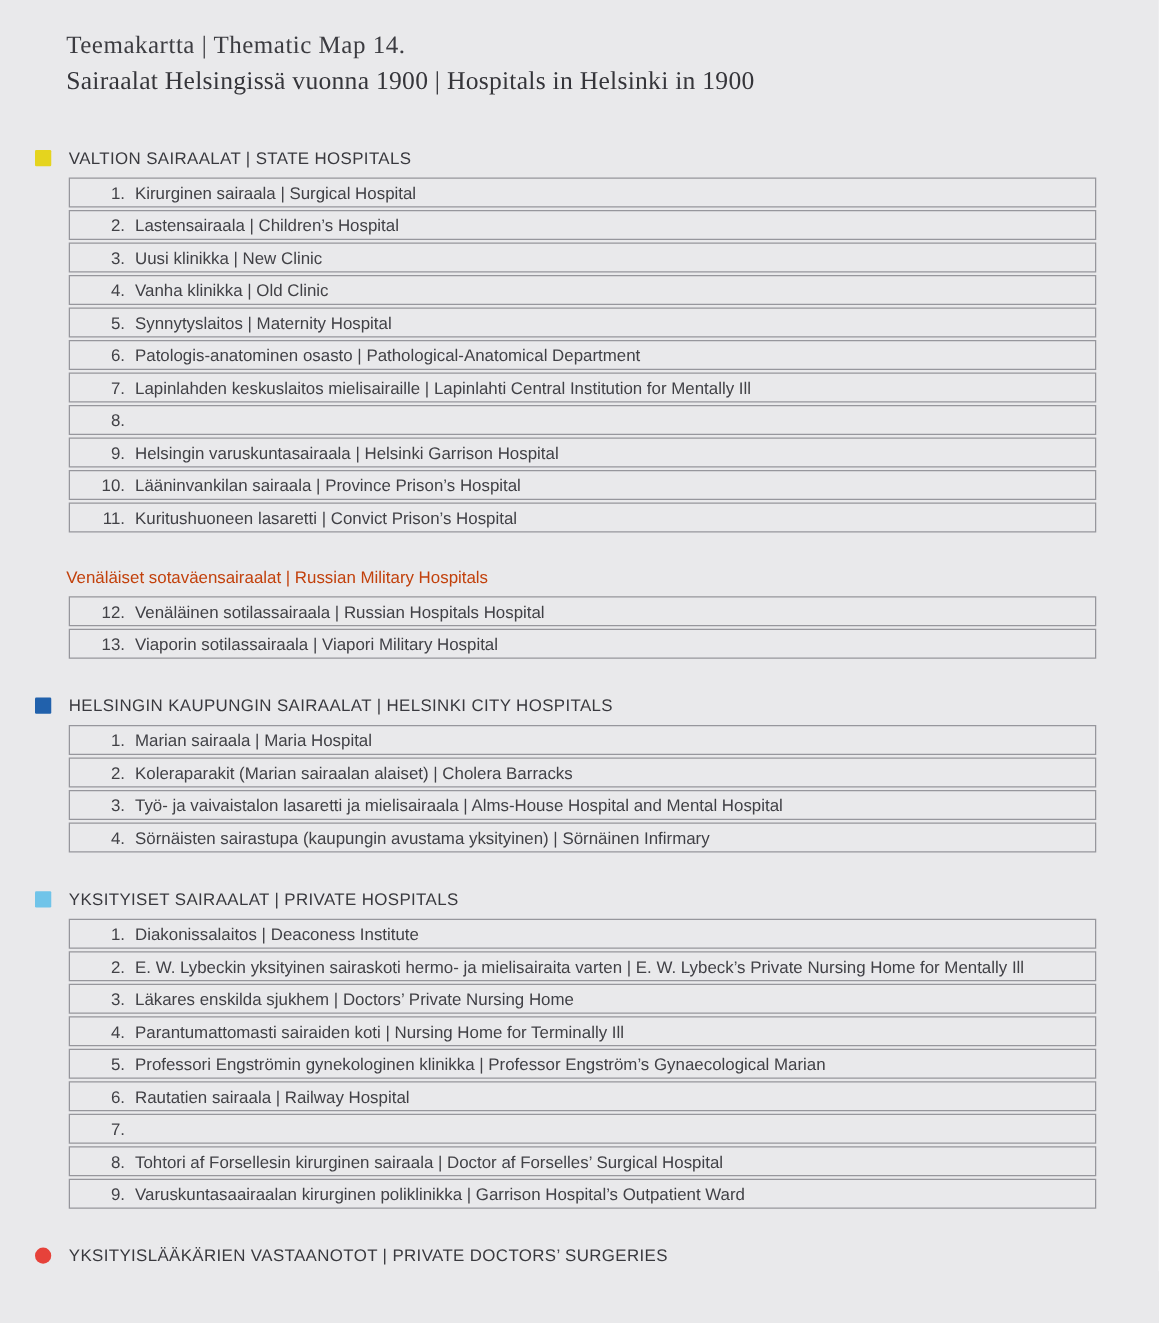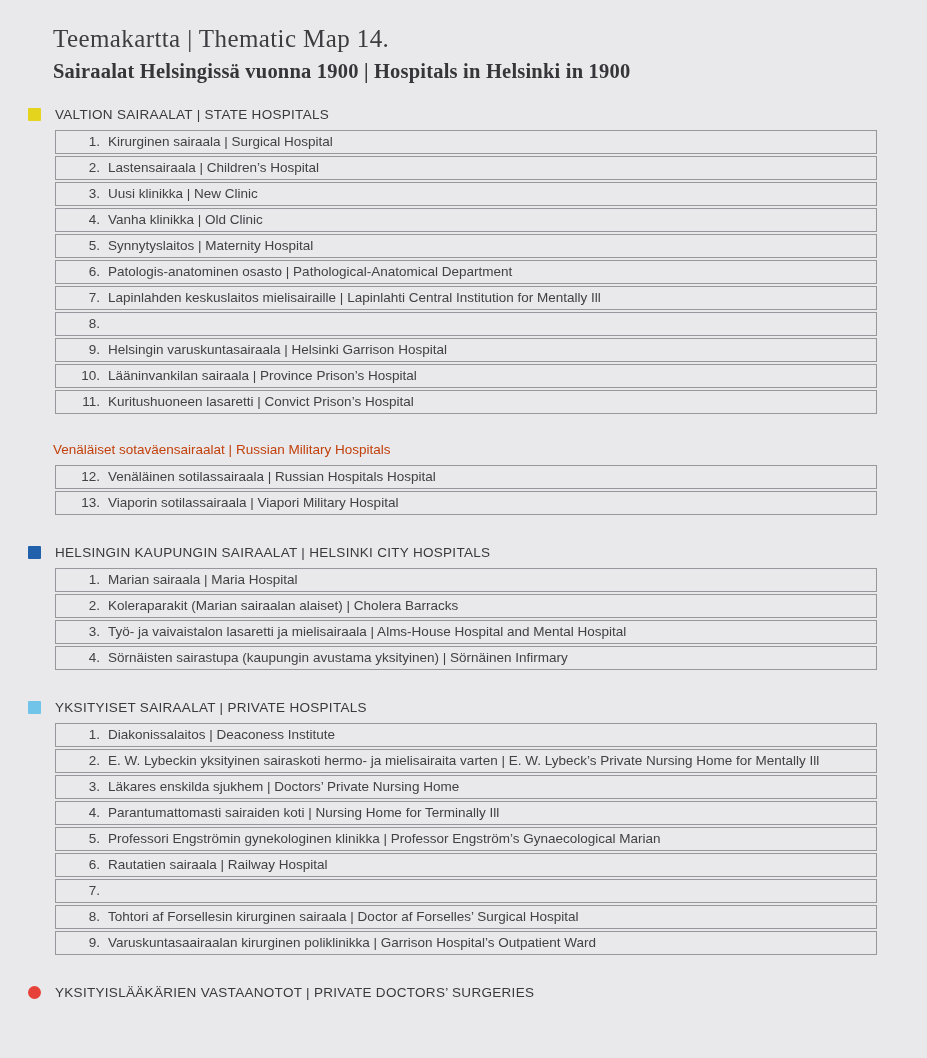--- a/index.html
+++ b/index.html
@@ -8,33 +8,33 @@
     width:927px;height:1058px;
     background:#e9e9eb;
     overflow:hidden;
     font-family:"Liberation Sans", sans-serif;
     color:#414146;
     box-sizing:border-box;
   }
   .titles{padding-top:25px;margin-left:53px;}
   .eyebrow{
     font-family:"Liberation Serif", serif;
-    font-size:25px;line-height:1.15;
+    font-size:20px;line-height:1.15;
     letter-spacing:.4px;color:#3c3c41;
   }
   .title{
     font-family:"Liberation Serif", serif;
-    font-size:20.5px;font-weight:bold;
+    font-size:20.5px;font-weight:normal;
     margin:6px 0 0 0;letter-spacing:.2px;color:#35353a;
   }
   .section-header{
     display:flex;align-items:center;
     margin-left:28px;margin-top:30px;
   }
-  .section-header.first{margin-top:24px;}
+  .section-header.first{margin-top:42px;}
   .marker{flex:0 0 auto;width:13px;height:13px;margin-right:14px;}
   .marker.square{border-radius:1px;}
   .marker.circle{border-radius:50%;}
   .marker.yellow{background:#e5d41e;}
   .marker.blue{background:#2161ac;}
   .marker.lightblue{background:#70c4e9;}
   .marker.red{background:#e6423a;}
   .section-title{
     font-size:13.5px;letter-spacing:.3px;color:#39393e;
     white-space:nowrap;

